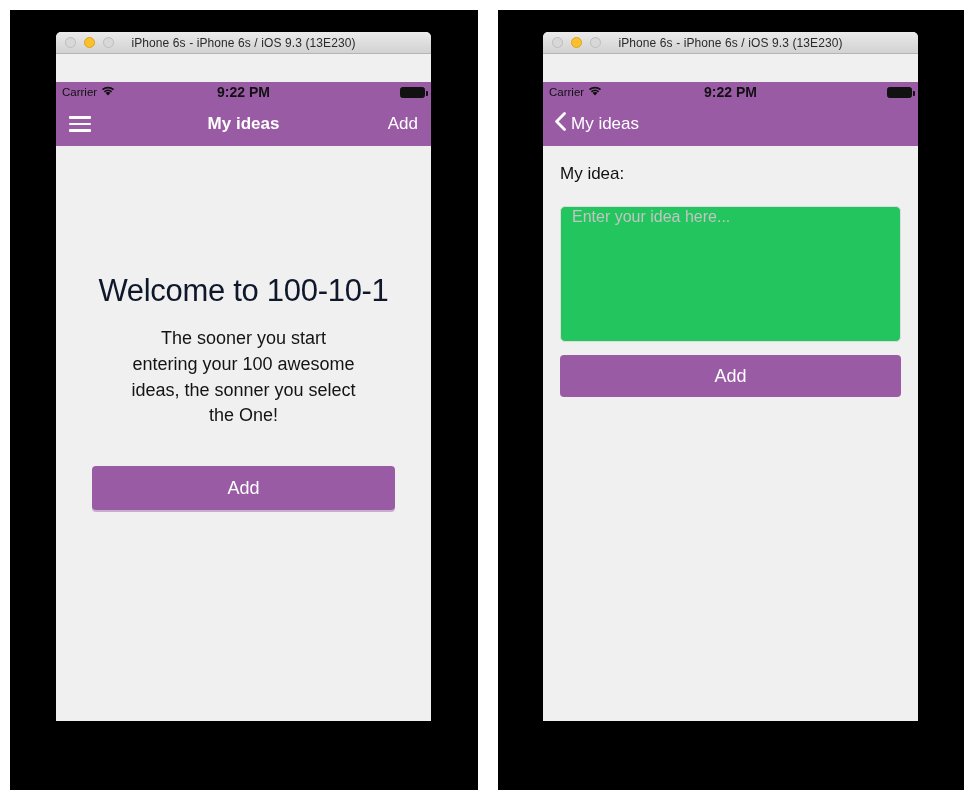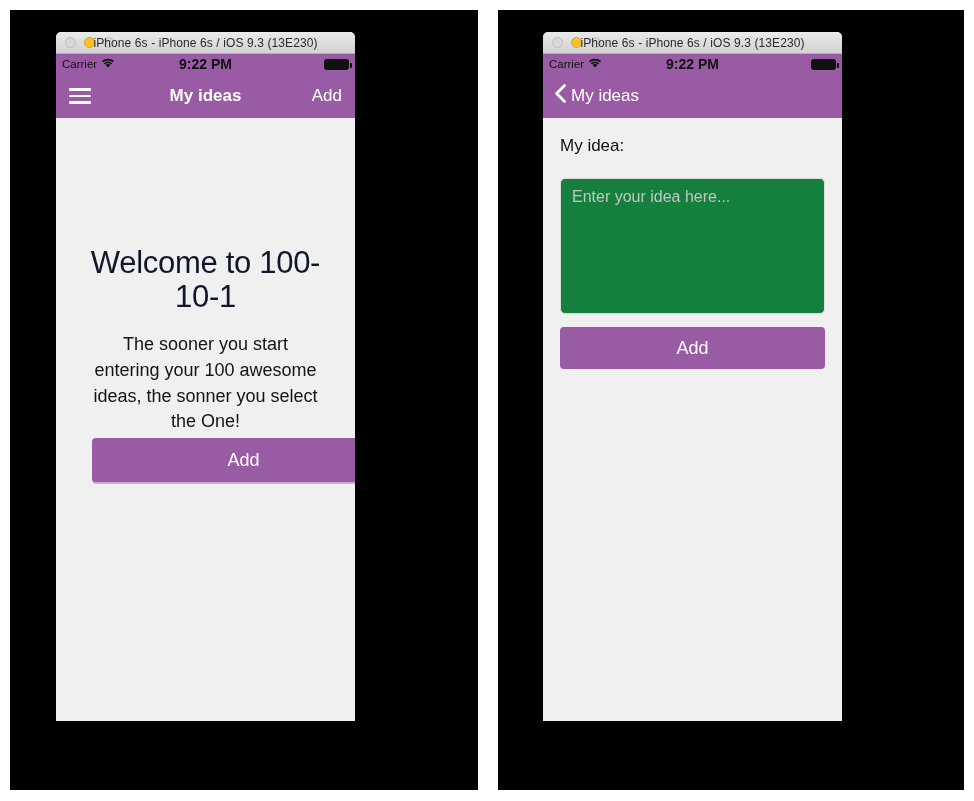--- a/index.html
+++ b/index.html
@@ -25,21 +25,21 @@
     top: 10px;
     height: 780px;
   }
   #backdrop-left  { left: 10px;  width: 468px; }
   #backdrop-right { left: 498px; width: 466px; }
 
   
   .sim {
     position: absolute;
     top: 32px;
-    width: 299px;
+    width: 375px;
     height: 689px;
     background: #f0f0f0;
     border-radius: 5px 5px 0 0;
     overflow: hidden;
     box-shadow: 0 1px 3px rgba(0,0,0,0.45);
   }
   #sim-left  { left: 56px; }
   #sim-right { left: 543px; }
 
   
@@ -80,20 +80,21 @@
   .statusbar {
     height: 20px;
     background: #9a5ba5;
     display: flex;
     align-items: center;
     position: relative;
     padding: 0 6px;
     font-size: 11.5px;
     color: #111;
     font-weight: 500;
+    margin-top: 28px;
   }
   .sb-left { display: flex; align-items: center; gap: 4px; }
   .sb-center {
     position: absolute;
     left: 0; right: 0;
     text-align: center;
     font-weight: bold;
     font-size: 14px;
     color: #111;
   }
@@ -215,24 +216,24 @@
   .form-wrap { padding: 18px 17px 0 17px; }
   .field-label {
     font-size: 17px;
     color: #101010;
     margin-bottom: 22px;
     display: block;
   }
   .idea-textarea {
     width: 100%;
     height: 136px;
-    background: #15803d;
+    background: #22c55e;
     border: 1px solid #dcdcdc;
     border-radius: 5px;
-    padding: 8px 11px;
+    padding: 0 11px;
     font-size: 16px;
     font-family: "Liberation Sans", sans-serif;
     color: #111;
     resize: none;
     outline: none;
     line-height: 1.3;
   }
   .idea-textarea::placeholder { color: #c4c4c4; }
   .btn-add-form {
     margin-top: 9px;

